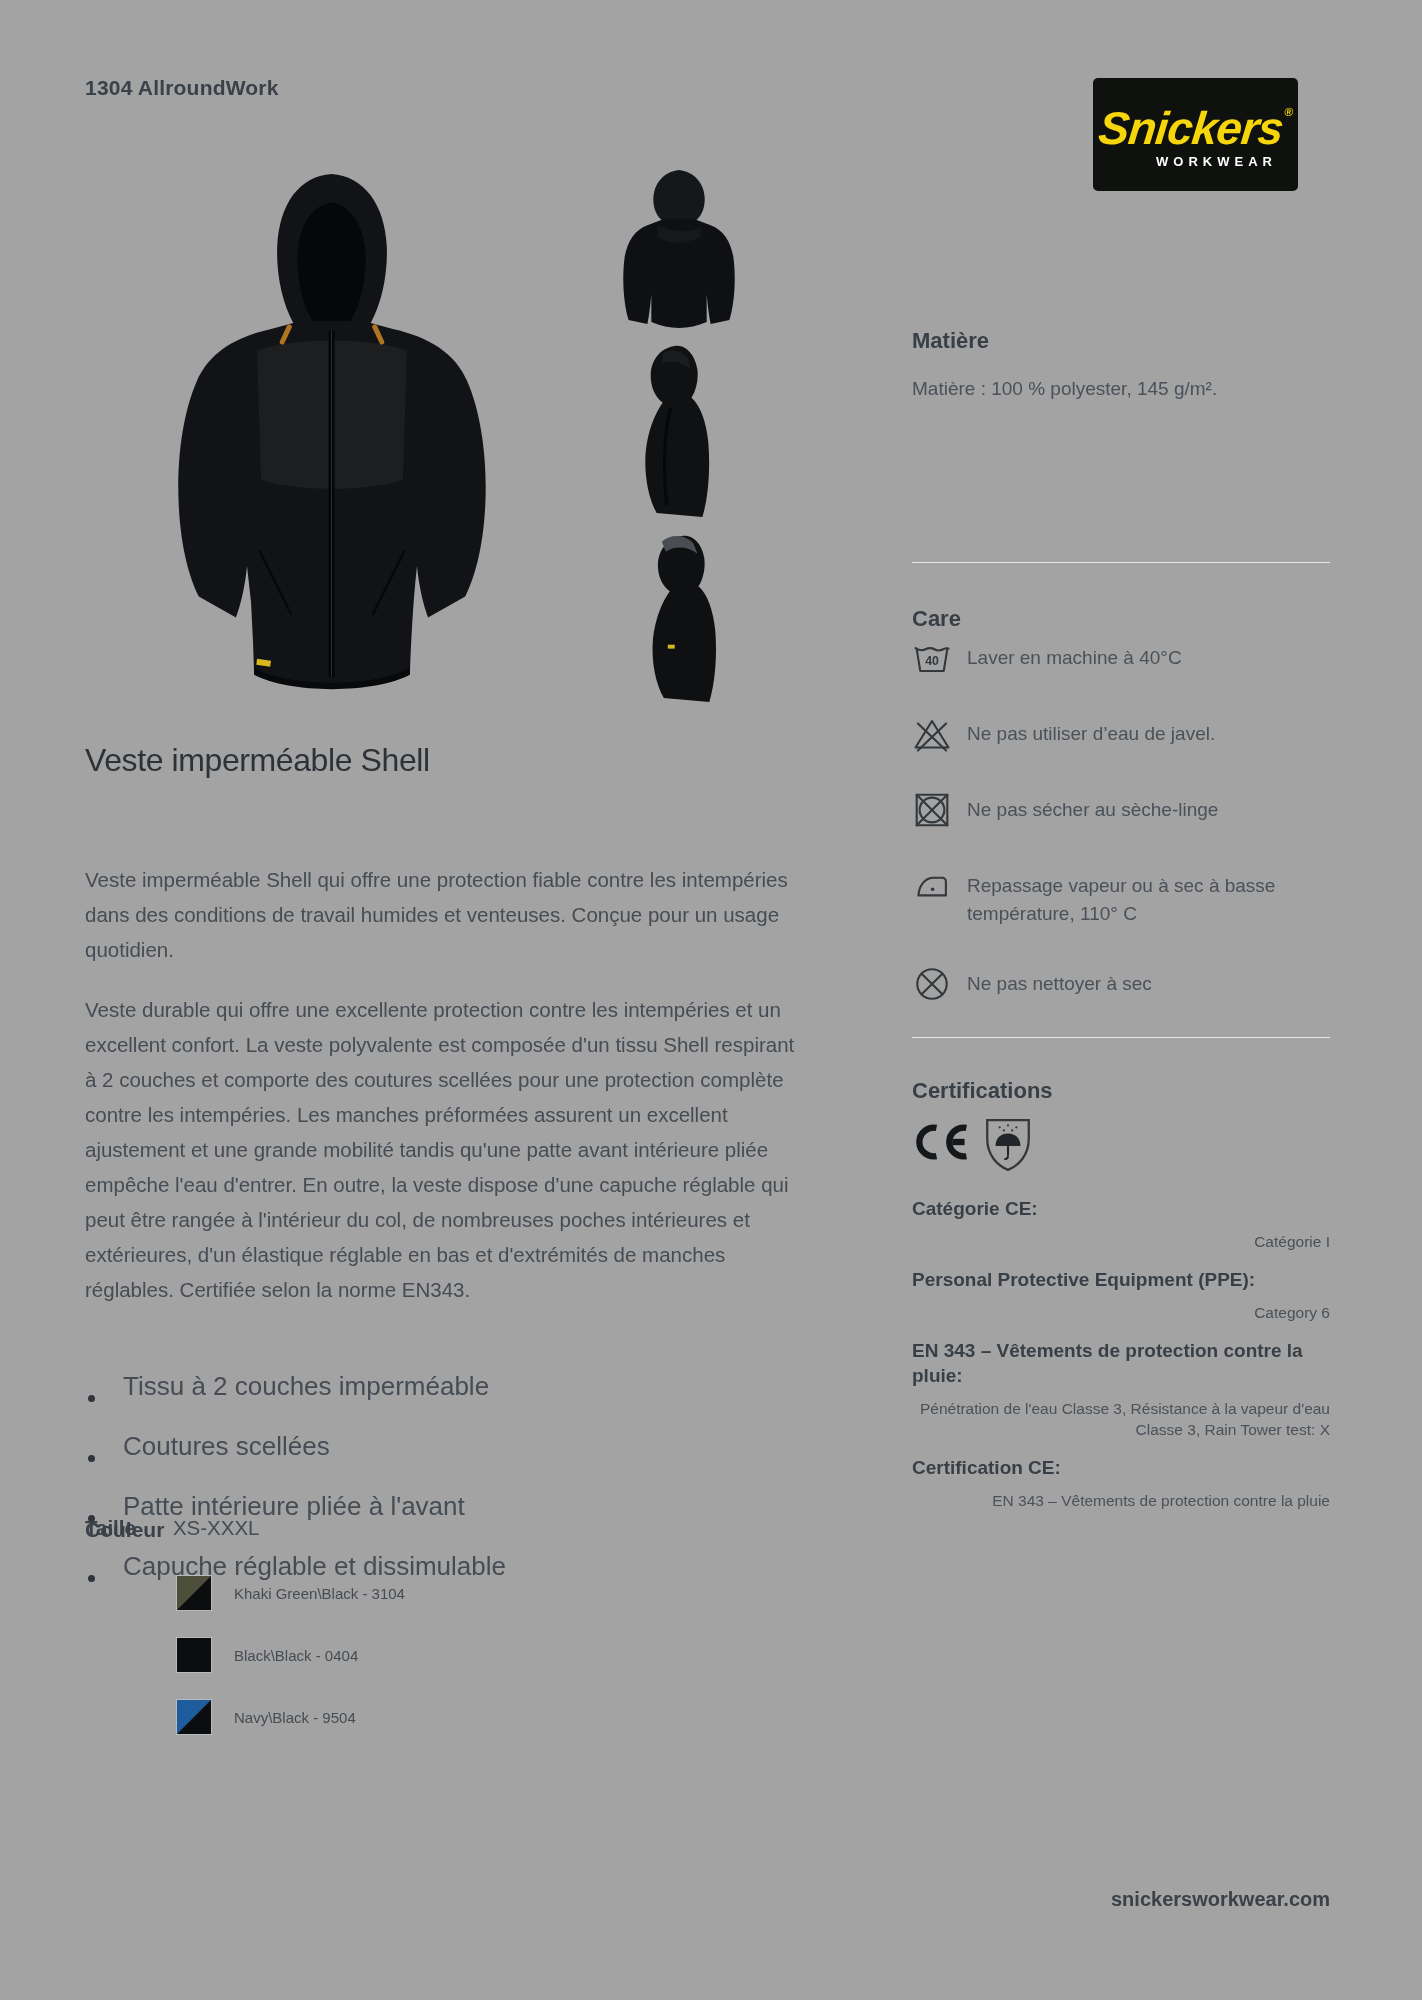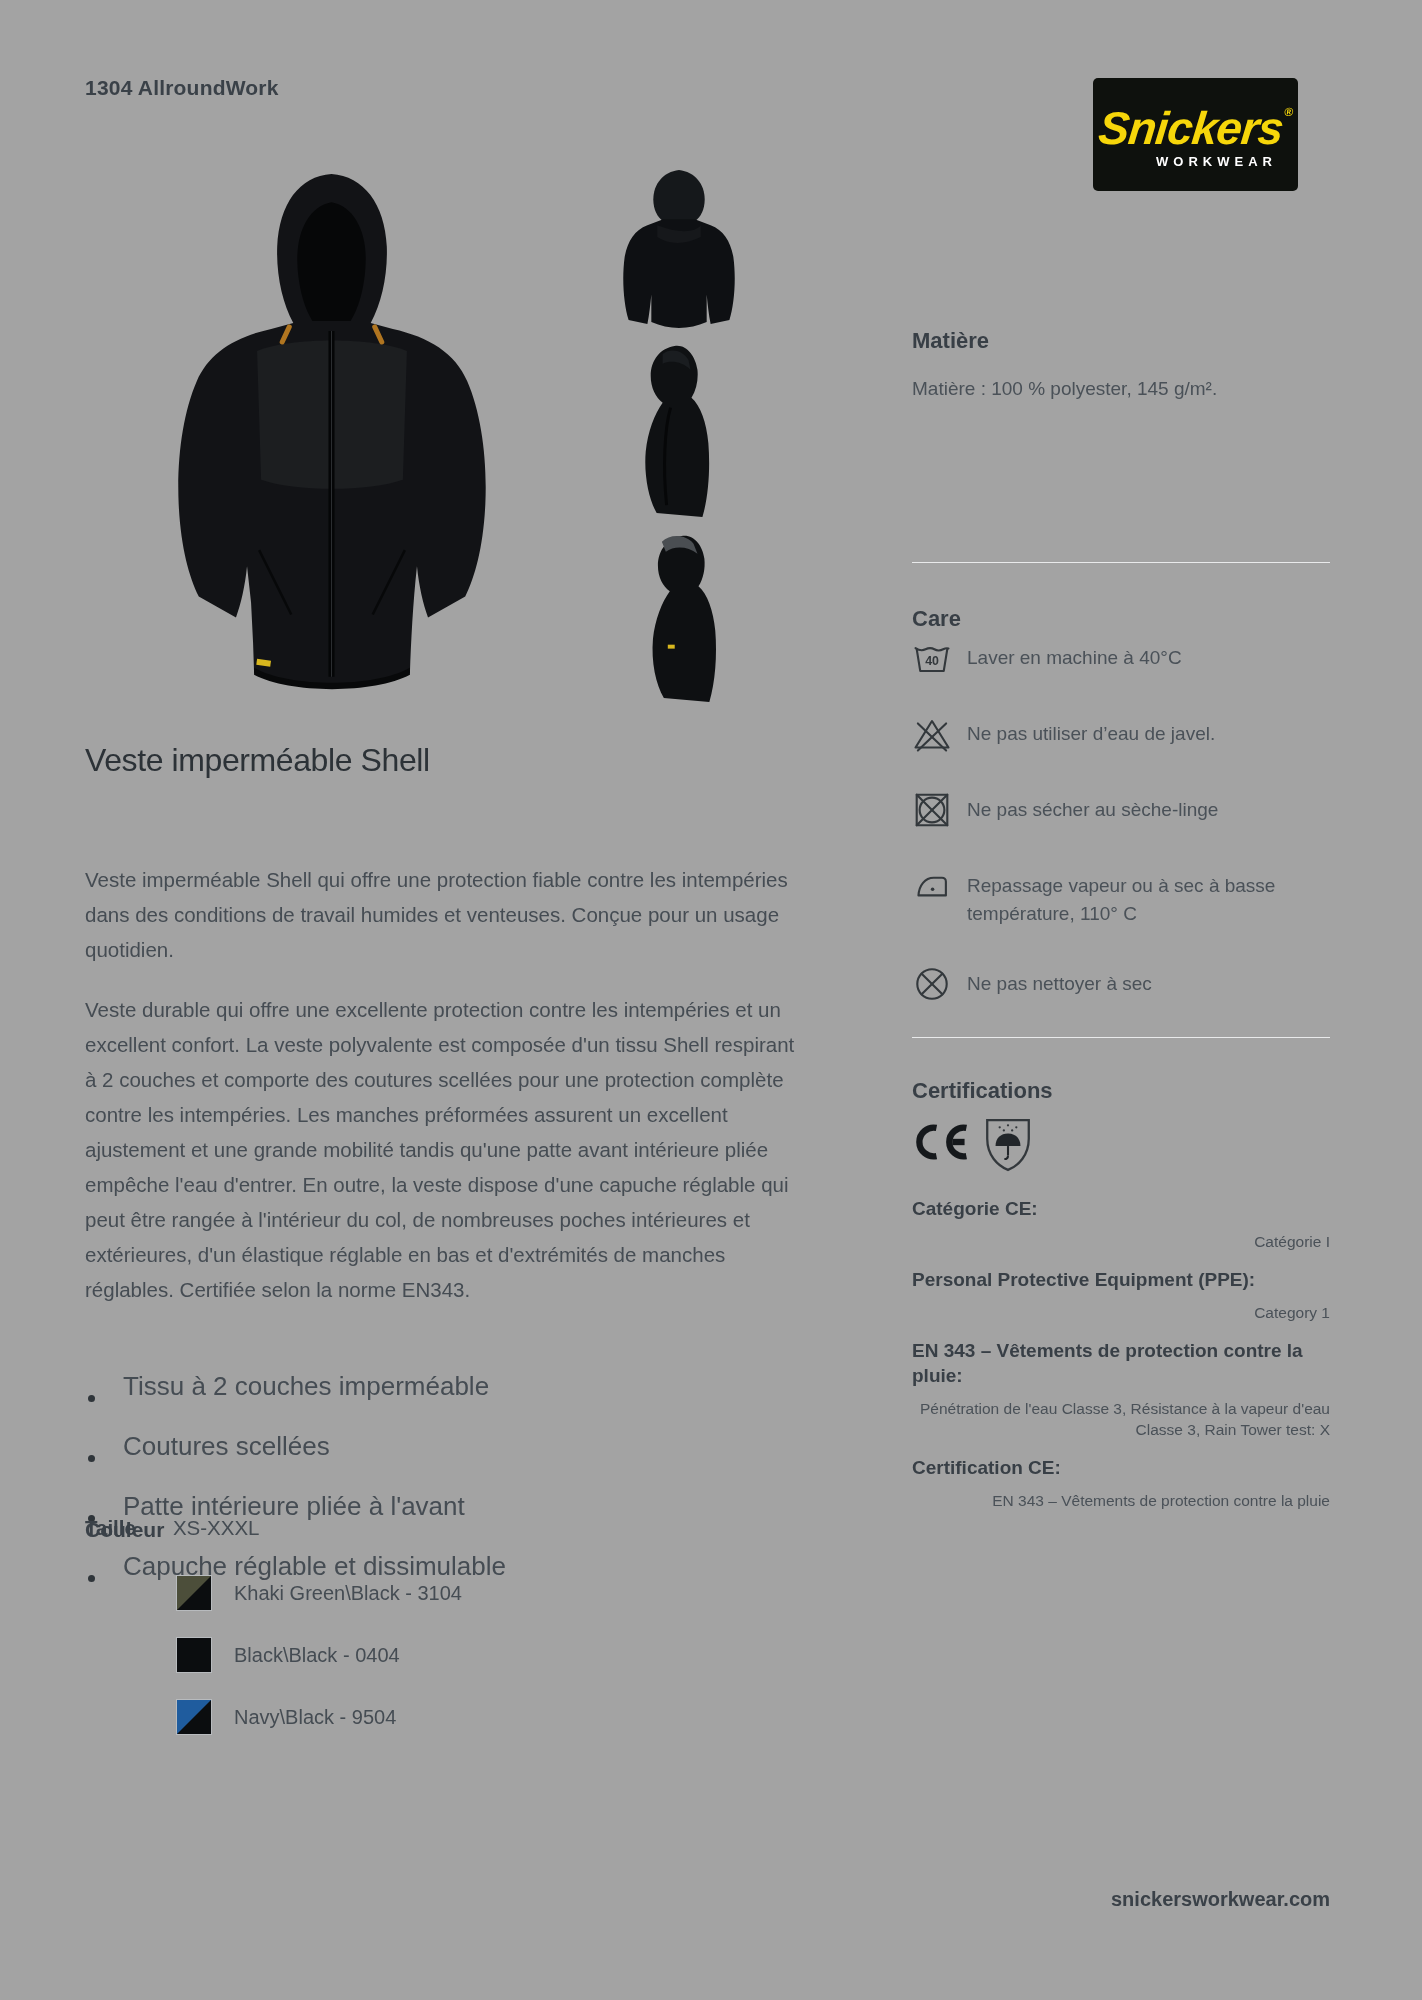--- a/index.html
+++ b/index.html
@@ -32,21 +32,21 @@
   .features { left:88px; top:1342px; list-style:none; width:640px; }
   .features li { display:flex; align-items:flex-end; height:40px; font-size:26px; color:#454c53;margin-top:20px; }
   .features .dot { width:7px; height:7px; border-radius:50%; background:#2f353a; margin:9px 28px 0 0; flex:0 0 auto; }
   .size-row { left:85px; top:1516px; font-size:20.5px; }
   .size-label { font-weight:700; color:#3a4148; margin-right:10px; }
   .size-value { color:#454c53;margin-left:27px; }
   .color-label { left:85px; top:1518px; font-size:21px; font-weight:700; color:#3a4148; }
   .color-list { left:176px; top:1562px; }
   .color-row { display:flex; align-items:center; height:62px; }
   .swatch { width:36px; height:36px; border:1px solid #b8bbbe; margin-right:22px; flex:0 0 auto; }
-  .color-name { font-size:20px; color:#454c53; }
+  .color-name { font-size:15px; color:#454c53; }
 
   
   .rc { left:912px; width:418px; }
   .rc-heading { font-size:22px; font-weight:700; color:#383f46; }
   .mat-heading { top:328px; }
   .mat-text { top:378px; font-size:19px; color:#4a5158; }
   .divider { left:912px; width:418px; height:1px; background:#e9eaeb; }
   .div-1 { top:562px; }
   .div-2 { top:1037px; }
   .care-heading { top:606px; }
@@ -265,21 +265,21 @@
 
   <div class="abs rc cert-list">
 
       <div class="cert-entry">
         <div class="cert-label">Catégorie CE:</div>
         <div class="cert-value">Catégorie I</div>
       </div>
 
       <div class="cert-entry">
         <div class="cert-label">Personal Protective Equipment (PPE):</div>
-        <div class="cert-value">Category 1</div>
+        <div class="cert-value">Category 6</div>
       </div>
 
       <div class="cert-entry">
         <div class="cert-label">EN 343 – Vêtements de protection contre la pluie:</div>
         <div class="cert-value">Pénétration de l'eau Classe 3, Résistance à la vapeur d'eau Classe 3, Rain Tower test:  X</div>
       </div>
 
       <div class="cert-entry">
         <div class="cert-label">Certification CE:</div>
         <div class="cert-value">EN 343 – Vêtements de protection contre la pluie</div>

